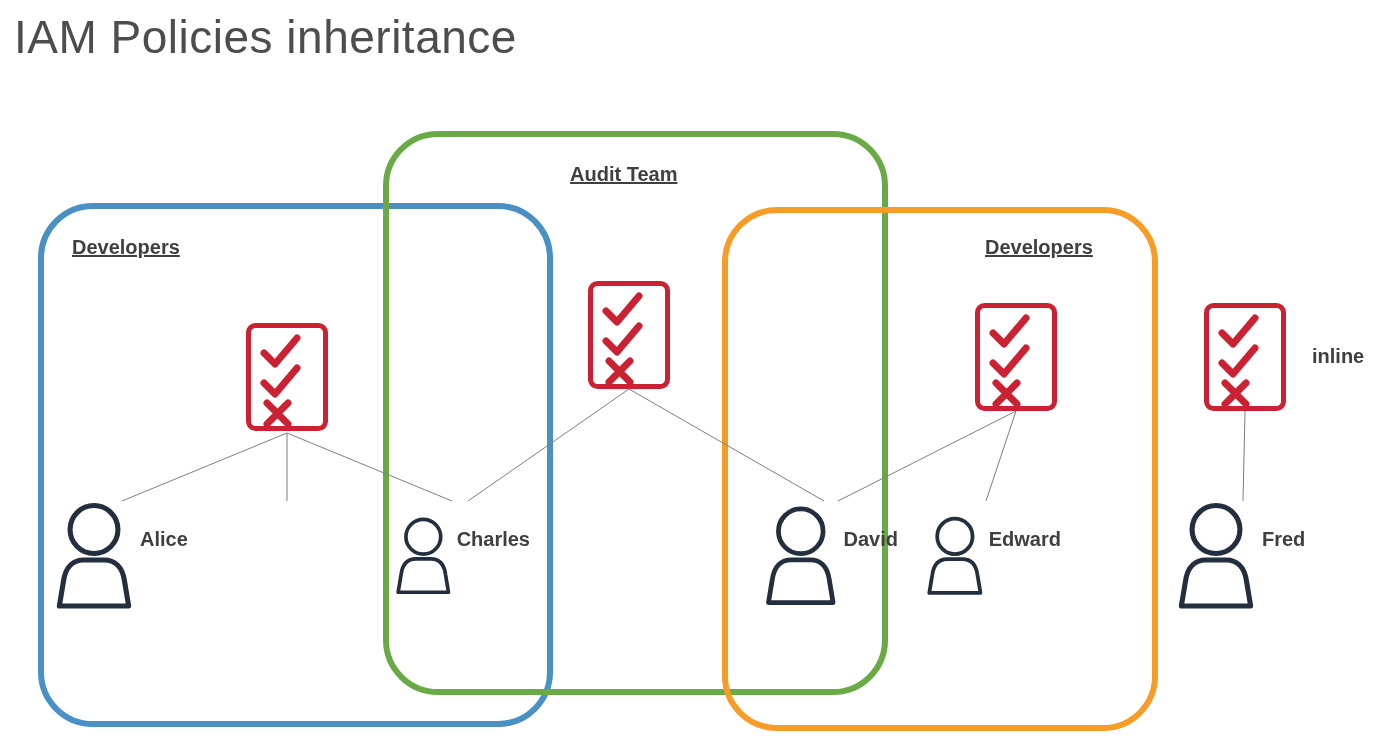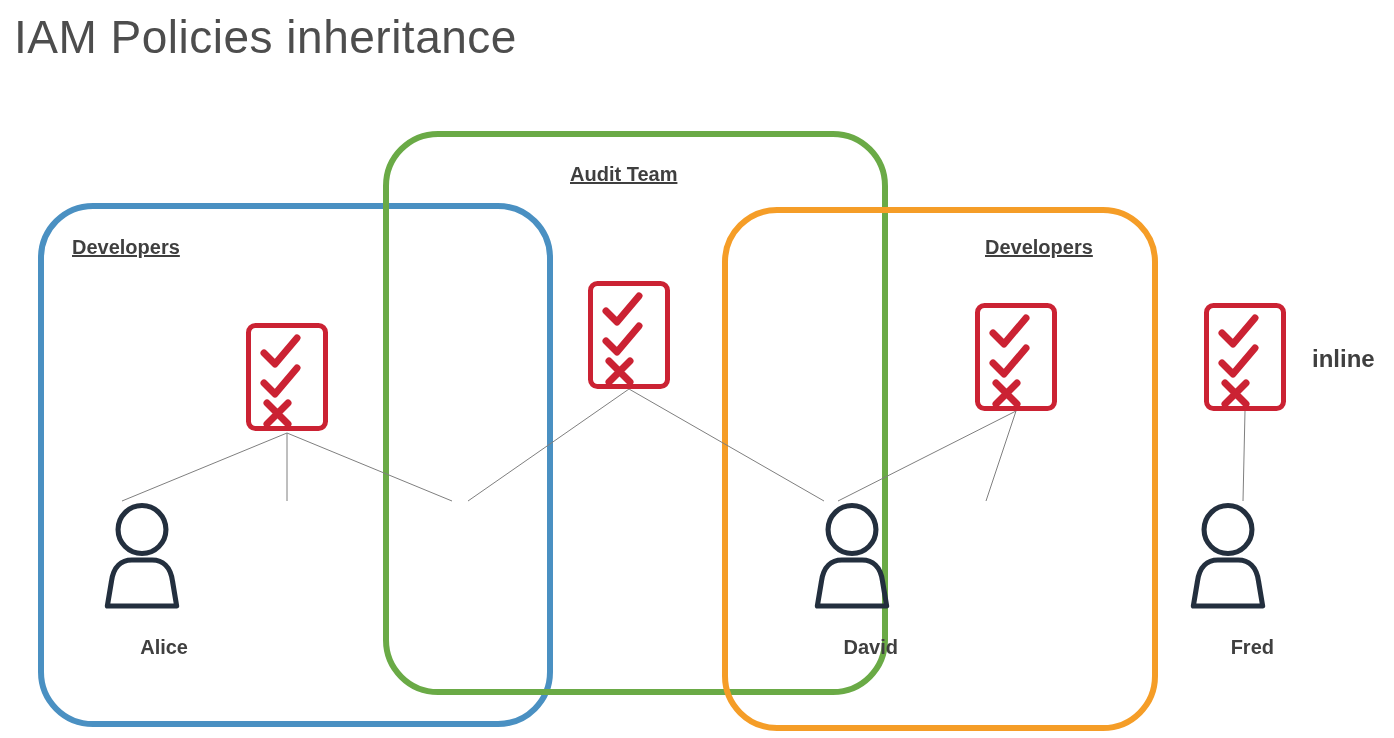--- a/index.html
+++ b/index.html
@@ -56,38 +56,38 @@
     stroke:var(--c-policy,#CB2233);
   }
   .policy-developers { left:245px;  top:322px; }
   .policy-audit      { left:587px;  top:280px; }
   .policy-operations { left:974px;  top:302px; }
   .policy-inline     { left:1203px; top:302px; }
   .inline-label {
     position:absolute;
     left:1312px;
     top:345px;
-    font-size:24px;
+    font-size:20px;
     font-weight:bold;
     color:var(--c-label,#3F3F3F);
   }
   .user {
     position:absolute;
     top:502px;
     width:140px;
     display:flex;
-    flex-direction:column;
-    align-items:flex-end;
+    flex-direction:row;
+    align-items:flex-start;
   }
   .user-alice   { left:48px; }
   .user-bob     { left:217px; }
   .user-charles { left:390px; }
   .user-david   { left:758px; }
   .user-edward  { left:921px; }
-  .user-fred    { left:1134px; }
+  .user-fred    { left:1170px; }
   .person {
     width:92px;
     height:108px;
     stroke:var(--c-person,#232F3E);
   }
   .user-name {
     margin-top:26px;
     font-size:20px;
     font-weight:bold;
     color:var(--c-label,#3F3F3F);
@@ -149,25 +149,37 @@
     </svg>
 
   <div class="inline-label">inline</div>
 
   <div class="user user-alice">
     <svg class="person" viewBox="0 0 90 106">
         <use href="#person-glyph"></use>
       </svg>
     <div class="user-name">Alice</div>
   </div>
+  <div class="user user-charles">
+    <svg class="person" viewBox="0 0 90 106">
+        <use href="#person-glyph"></use>
+      </svg>
+    <div class="user-name">Charles</div>
+  </div>
   <div class="user user-david">
     <svg class="person" viewBox="0 0 90 106">
         <use href="#person-glyph"></use>
       </svg>
     <div class="user-name">David</div>
+  </div>
+  <div class="user user-edward">
+    <svg class="person" viewBox="0 0 90 106">
+        <use href="#person-glyph"></use>
+      </svg>
+    <div class="user-name">Edward</div>
   </div>
   <div class="user user-fred">
     <svg class="person" viewBox="0 0 90 106">
         <use href="#person-glyph"></use>
       </svg>
     <div class="user-name">Fred</div>
   </div>
 
 </div>
 

